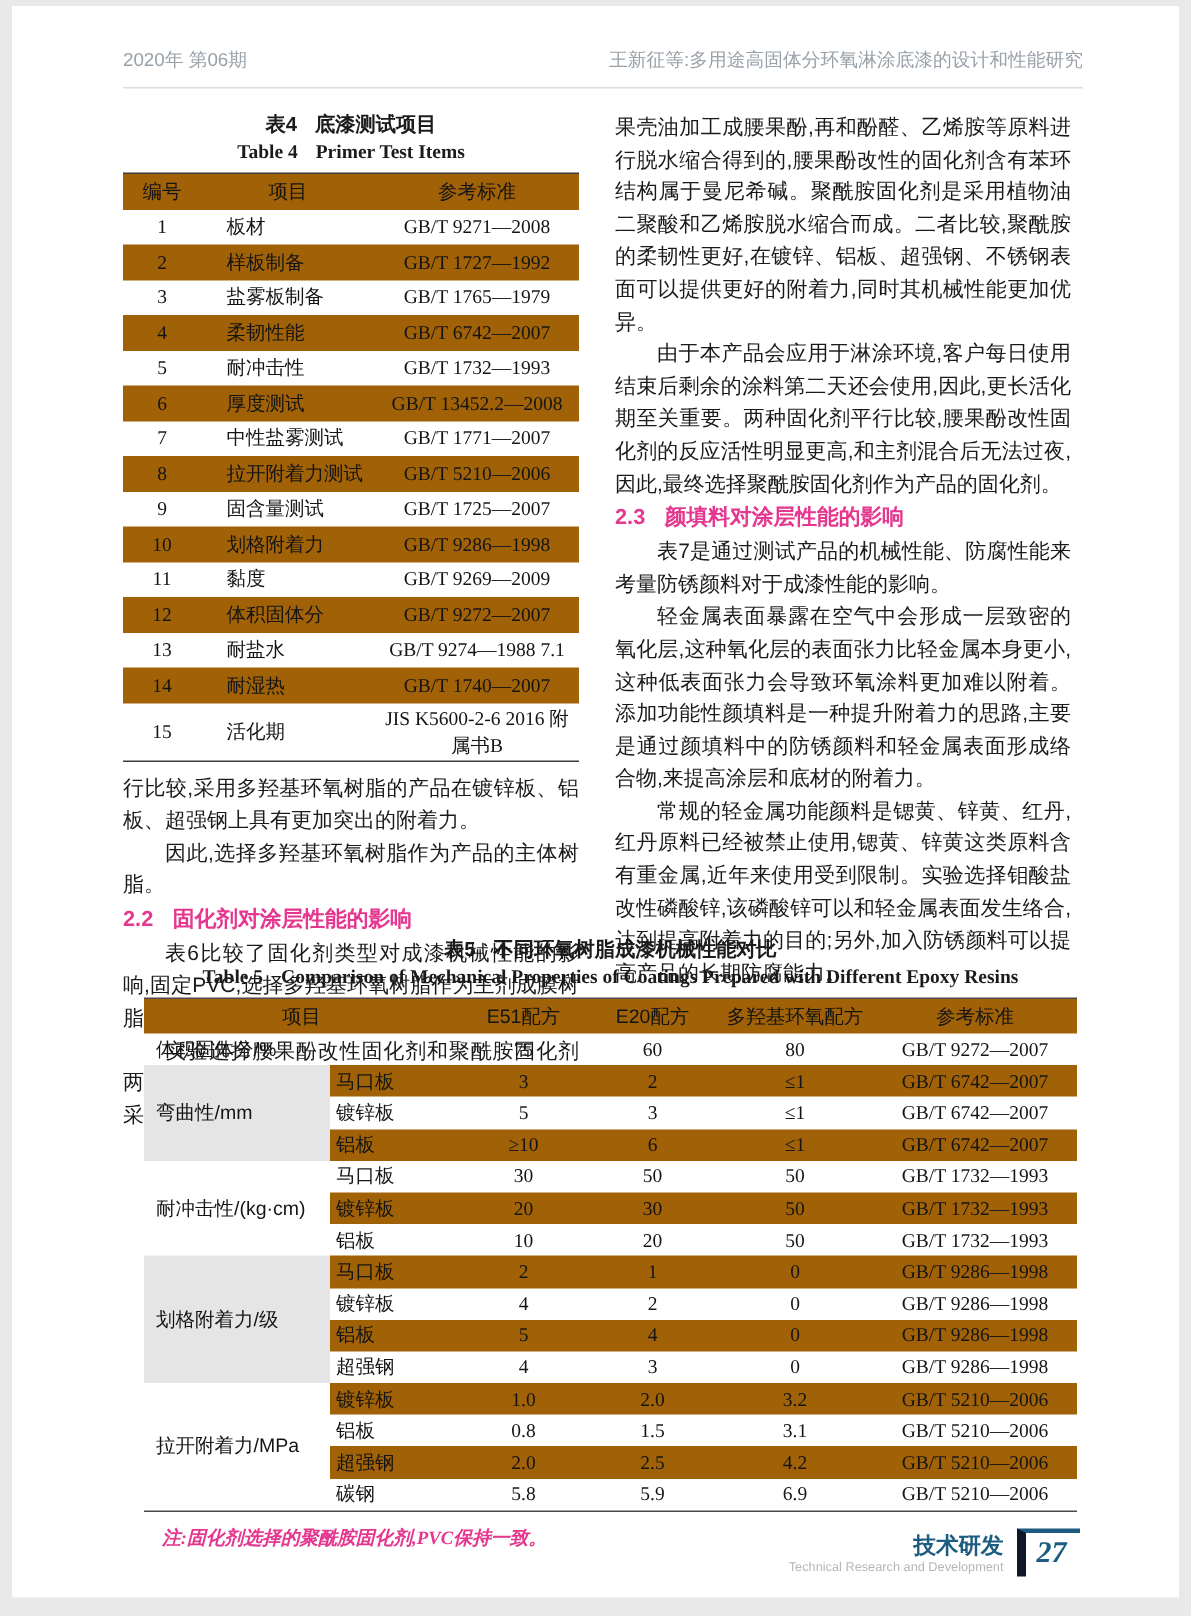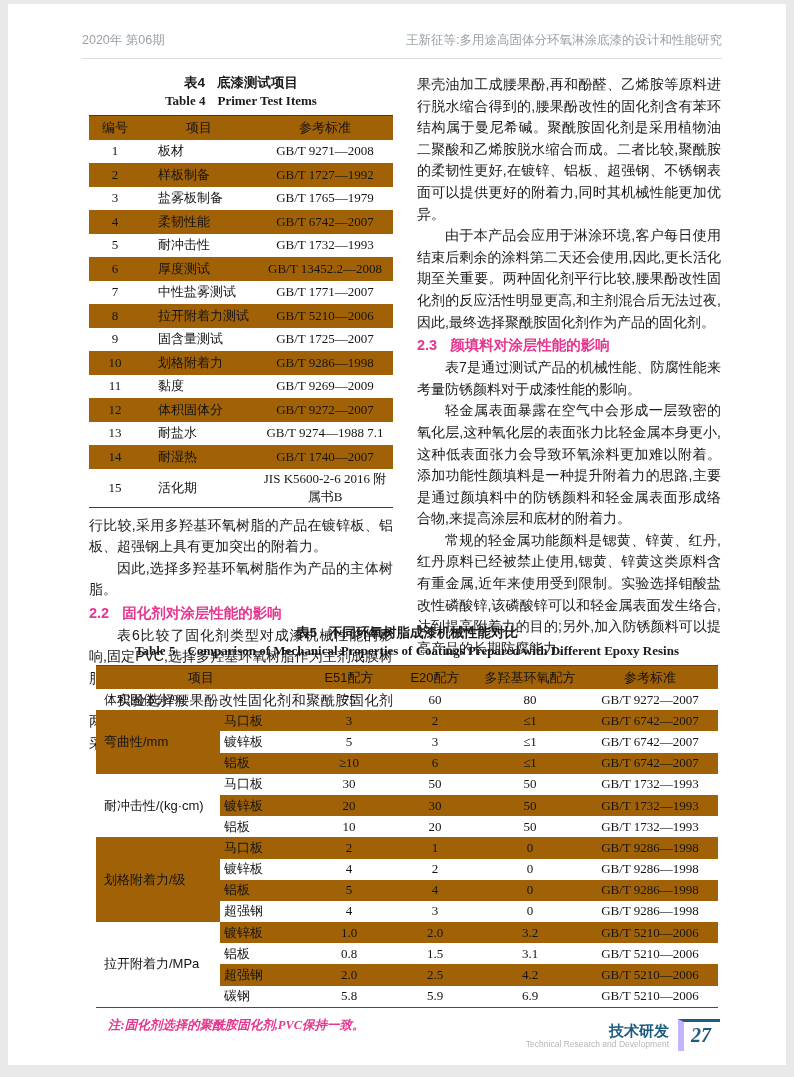--- a/index.html
+++ b/index.html
@@ -5,21 +5,21 @@
   html,body{margin:0;padding:0;}
   body{background:#dedede;font-family:"Liberation Sans","DejaVu Sans",sans-serif;}
   .frame{position:relative;width:794px;height:1077px;background:#e9e9e9;overflow:hidden;}
   .page{position:absolute;left:8px;top:4px;width:778px;height:1061px;background:#ffffff;}
 
   
   .header{position:absolute;left:74px;right:64px;top:28px;display:flex;justify-content:space-between;
           font-size:12.5px;color:#99a1a9;border-bottom:1px solid #d9dde0;padding-bottom:9px;}
 
   
-  .columns{position:absolute;left:74px;top:70px;width:632px;display:flex;gap:24px;margin-left:7px;}
+  .columns{position:absolute;left:74px;top:70px;width:632px;display:flex;gap:24px;}
   .col{width:304px;}
 
   .cap-zh{font-weight:bold;font-size:13.5px;text-align:center;color:#1b1b1b;line-height:18px;}
   .cap-en{font-weight:bold;font-size:13px;text-align:center;color:#1b1b1b;line-height:18px;
           font-family:"Liberation Serif","DejaVu Serif",serif;margin-bottom:5px;}
   .cap-zh .cap-label,.cap-en .cap-label{margin-right:12px;}
 
   table{border-collapse:collapse;width:100%;}
   .tbl4{border-top:1.6px solid #3c3c3c;border-bottom:1.6px solid #3c3c3c;font-size:13px;color:#141414;}
   .tbl4 th{font-weight:normal;height:21.5px;text-align:center;}
@@ -32,32 +32,32 @@
   .ind{text-indent:2em;}
   .sec-heading{font-size:14.5px;font-weight:bold;color:#e5378f;line-height:22px;margin:1px 0;}
   .sec-heading .sec-num{margin-right:13px;}
 
   
   .t5section{position:absolute;left:88px;top:620px;width:622px;}
   .tbl5{border-top:1.4px solid #4a4a4a;border-bottom:1.4px solid #4a4a4a;font-size:13px;color:#141414;margin-top:3px;}
   .tbl5 th{font-weight:normal;height:21px;text-align:center;}
   .tbl5 td{height:19.2px;text-align:center;}
   .tbl5 td.t5-group{text-align:left;padding-left:8px;background:#fff;}
-  .tbl5 td.t5-group.gshaded{background:#a16207;margin-left:6px;}
+  .tbl5 td.t5-group.gshaded{background:#e5e5e5;margin-left:6px;}
   .tbl5 td.t5-item{text-align:left;padding-left:8px;}
   .tbl5 td.t5-sub{text-align:left;padding-left:4px;}
   .note{margin-top:9px;padding-left:12px;font-size:12.5px;font-style:italic;font-weight:bold;
         color:#e5378f;font-family:"Liberation Serif","DejaVu Serif",serif;}
 
   
   .footer{position:absolute;right:66px;bottom:14px;display:flex;align-items:flex-start;gap:9px;}
   .footer-text{text-align:right;padding-top:3px;}
   .footer-zh{font-size:15px;font-weight:bold;color:#1c5c80;line-height:17px;}
   .footer-en{font-size:8.5px;color:#b3b7ba;line-height:11px;}
-  .pagebox{border-top:3px solid #1c5c80;border-left:6px solid #c4b5fd;padding:1px 9px 4px 7px;}
+  .pagebox{border-top:3px solid #1c5c80;border-left:6px solid #0f172a;padding:1px 9px 4px 7px;}
   .pagenum{font-family:"Liberation Serif","DejaVu Serif",serif;font-style:italic;font-weight:bold;
            font-size:20px;color:#1c5c80;line-height:24px;}
 </style>
 </head>
 <body>
 
 <div class="frame">
   <div class="page">
 
     <div class="header">

